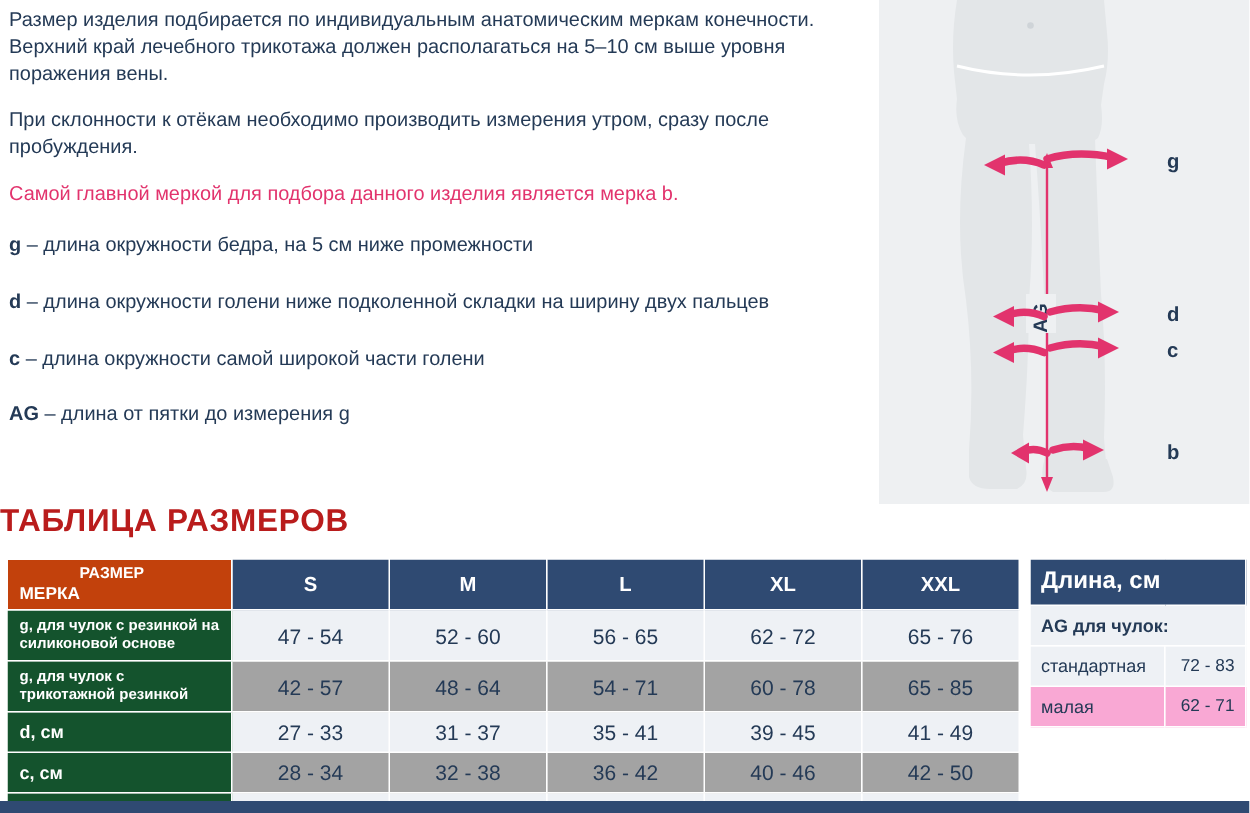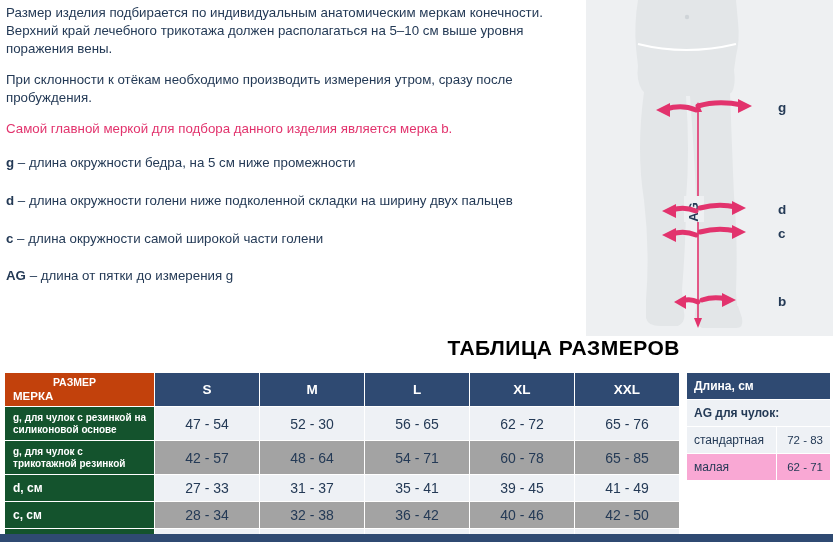--- a/index.html
+++ b/index.html
@@ -32,23 +32,23 @@
   }
   .illu-bg {
     position: absolute; left: 0; top: 0; width: 247px; height: 336px;
     background: #eef0f2;
   }
   .illu svg { position: absolute; left: 0; top: 0; }
 
   
   .table-title {
     position: absolute; left: 0; top: 336px; width: 680px;
-    text-align: right;
+    text-align: left;
     font-size: 21px; font-weight: bold; letter-spacing: .5px;
-    color: #000000;
+    color: #b91c1c;
   }
 
   
   .main-table {
     position: absolute; left: 4px; top: 372px; width: 676px;
     border-collapse: collapse;
     font-size: 12.2px;
   }
   .main-table td, .main-table th {
     border: 1px solid #ffffff;
@@ -78,21 +78,21 @@
 
   
   .len-table {
     position: absolute; left: 686px; top: 372px; width: 145px;
     border-collapse: collapse; font-size: 12px;
   }
   .len-table td {
     border: 1px solid #ffffff; padding: 6px 7px; vertical-align: middle;
   }
   .len-head {
-    background: #2f4a72; color: #ffffff; font-weight: bold; font-size: 12px;
+    background: #2f4a72; color: #ffffff; font-weight: bold; font-size: 16px;
   }
   .len-sub { background: #eef1f5; color: #243a56; font-weight: bold; font-size: 12px; }
   .len-row { background: #eef1f5; color: #243a56; font-size: 12px; }
   .len-row.alt { background: #f9a8d4; margin-left: 14px; }
   .len-val { text-align: right; font-size: 11.5px; }
 
   
   .bottom-bar {
     position: absolute; left: 0; top: 534px; width: 833px; height: 8px;
     background: #2f4a72;
@@ -194,21 +194,21 @@
         <td class="col-head">S</td>
         <td class="col-head">M</td>
         <td class="col-head">L</td>
         <td class="col-head">XL</td>
         <td class="col-head">XXL</td>
       </tr>
 
       <tr>
         <td class="rowlabel small">g, для чулок с  резинкой на силиконовой основе</td>
         <td class="cell">47 - 54</td>
-        <td class="cell">52 - 30</td>
+        <td class="cell">52 - 60</td>
         <td class="cell">56 - 65</td>
         <td class="cell">62 - 72</td>
         <td class="cell">65 - 76</td>
       </tr>
 
       <tr>
         <td class="rowlabel small">g, для чулок с трикотажной резинкой</td>
         <td class="cell alt">42 - 57</td>
         <td class="cell alt">48 - 64</td>
         <td class="cell alt">54 - 71</td>

